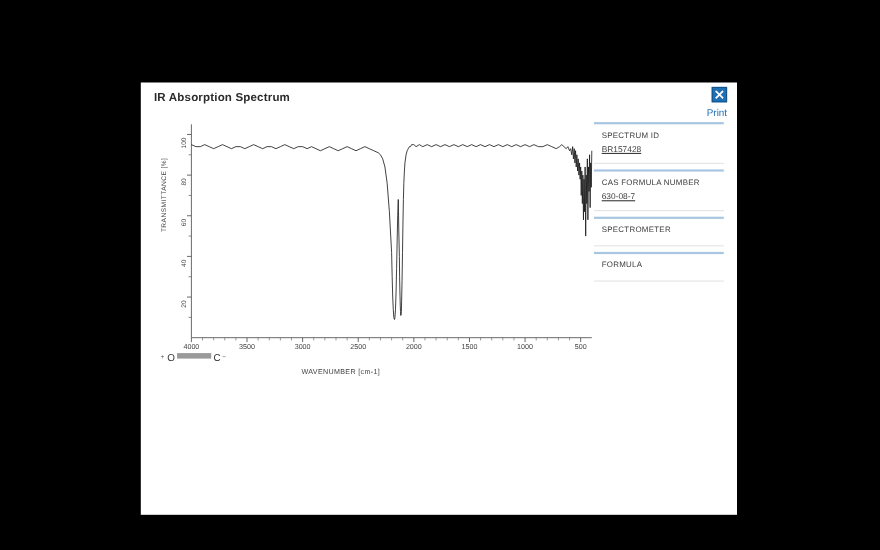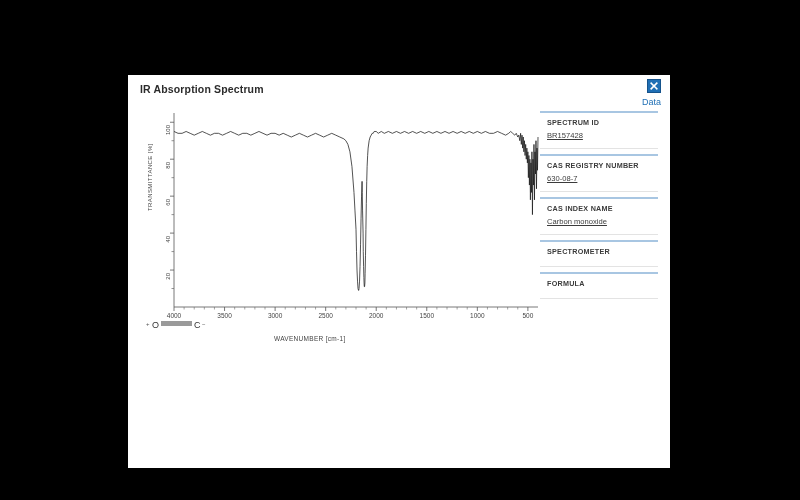--- a/index.html
+++ b/index.html
@@ -33,39 +33,39 @@
   #plot-svg{position:absolute;left:0;top:0;}
 
   
   #structure{position:absolute;left:16px;top:238px;width:110px;height:24px;}
 
   
   #info{position:absolute;left:412px;top:36px;width:118px;}
   .card{background:#fff;border-top:2px solid #a8c6e2;
         border-bottom:1px solid #e3e3e3;padding:5px 7px 7px 7px;
         margin-bottom:5px;}
-  .card-title{font-size:7.2px;font-weight:bold;color:#3b3b3b;
+  .card-title{font-size:7.2px;font-weight:normal;color:#3b3b3b;
               letter-spacing:.25px;margin-bottom:3px;}
   .card-value{font-size:7.6px;color:#3b3b3b;line-height:1.45;text-decoration:underline;}
 </style>
 </head>
 <body>
 
 <div id="page">
 <div id="page-inner">
 
   <div id="title">IR Absorption Spectrum</div>
 
   <div id="close-btn">
     <svg width="8" height="8" viewBox="0 0 8 8" aria-hidden="true">
       <path d="M1.2 1.2 L6.8 6.8 M6.8 1.2 L1.2 6.8" stroke="#ffffff" stroke-width="1.6" stroke-linecap="square"></path>
     </svg>
   </div>
 
-  <a id="print-link">Data</a>
+  <a id="print-link">Print</a>
 
   <div id="chart">
     <div id="ylabel">TRANSMITTANCE [%]</div>
     <div id="xlabel">WAVENUMBER [cm-1]</div>
     <svg id="plot-svg" width="400" height="240">
           <line x1="32" y1="6" x2="32" y2="200" stroke="#555" stroke-width="0.8"></line>
           <line x1="32" y1="200" x2="396" y2="200" stroke="#555" stroke-width="0.8"></line>
           <line x1="28" y1="163.04761904761904" x2="32" y2="163.04761904761904" stroke="#555" stroke-width="0.8"></line>
           <line x1="28" y1="126.0952380952381" x2="32" y2="126.0952380952381" stroke="#555" stroke-width="0.8"></line>
           <line x1="28" y1="89.14285714285715" x2="32" y2="89.14285714285715" stroke="#555" stroke-width="0.8"></line>
@@ -136,26 +136,22 @@
     <text x="50" y="15" font-family="Liberation Sans, sans-serif" font-size="9" fill="#333">C</text>
     <text x="58" y="13" font-family="Liberation Sans, sans-serif" font-size="6" fill="#555">−</text>
   </svg>
 
   <div id="info">
         <div class="card">
           <div class="card-title">SPECTRUM ID</div>
           <div class="card-value">BR157428</div>
         </div>
         <div class="card">
-          <div class="card-title">CAS REGISTRY NUMBER</div>
+          <div class="card-title">CAS FORMULA NUMBER</div>
           <div class="card-value">630-08-7</div>
-        </div>
-        <div class="card">
-          <div class="card-title">CAS INDEX NAME</div>
-          <div class="card-value">Carbon monoxide</div>
         </div>
         <div class="card">
           <div class="card-title">SPECTROMETER</div>
         </div>
         <div class="card">
           <div class="card-title">FORMULA</div>
         </div>
       </div>
 
 </div>

